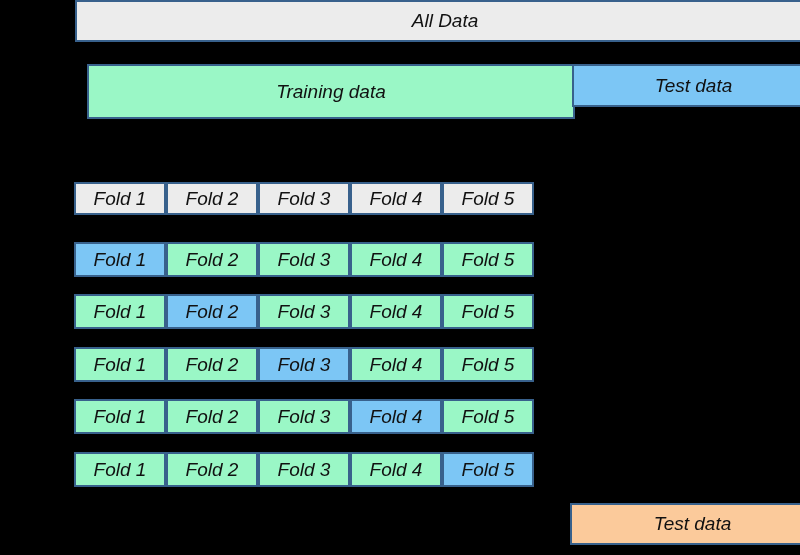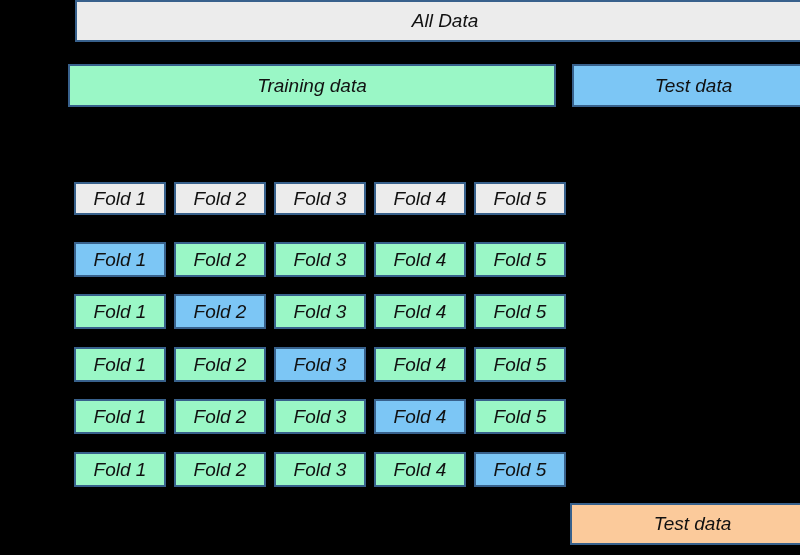--- a/index.html
+++ b/index.html
@@ -30,29 +30,28 @@
     justify-content: center;
     font-size: 19px;
     color: var(--text);
   }
   .bar.gray   { background: var(--gray); }
   .bar.green  { background: var(--green); }
   .bar.blue   { background: var(--blue); }
   .bar.orange { background: var(--orange); }
 
   .all-data-bar  { left: 75px;  top: 0px;   width: 740px; height: 42px; }
-  .training-bar  { left: 68px;  top: 64px;  width: 488px; height: 43px; }
+  .training-bar  { left: 87px;  top: 64px;  width: 488px; height: 55px; }
   .test-top-bar  { left: 572px; top: 64px;  width: 243px; height: 43px; }
   .final-test-bar{ left: 570px; top: 503px; width: 245px; height: 42px; }
 
   .row {
     position: absolute;
     left: 74px;
     display: flex;
-    gap: 8px;
     border-radius: 11px;
   }
   .cell {
     width: 92px;
     height: 35px;
     border: 2px solid var(--border);
     display: flex;
     align-items: center;
     justify-content: center;
     font-size: 19px;

